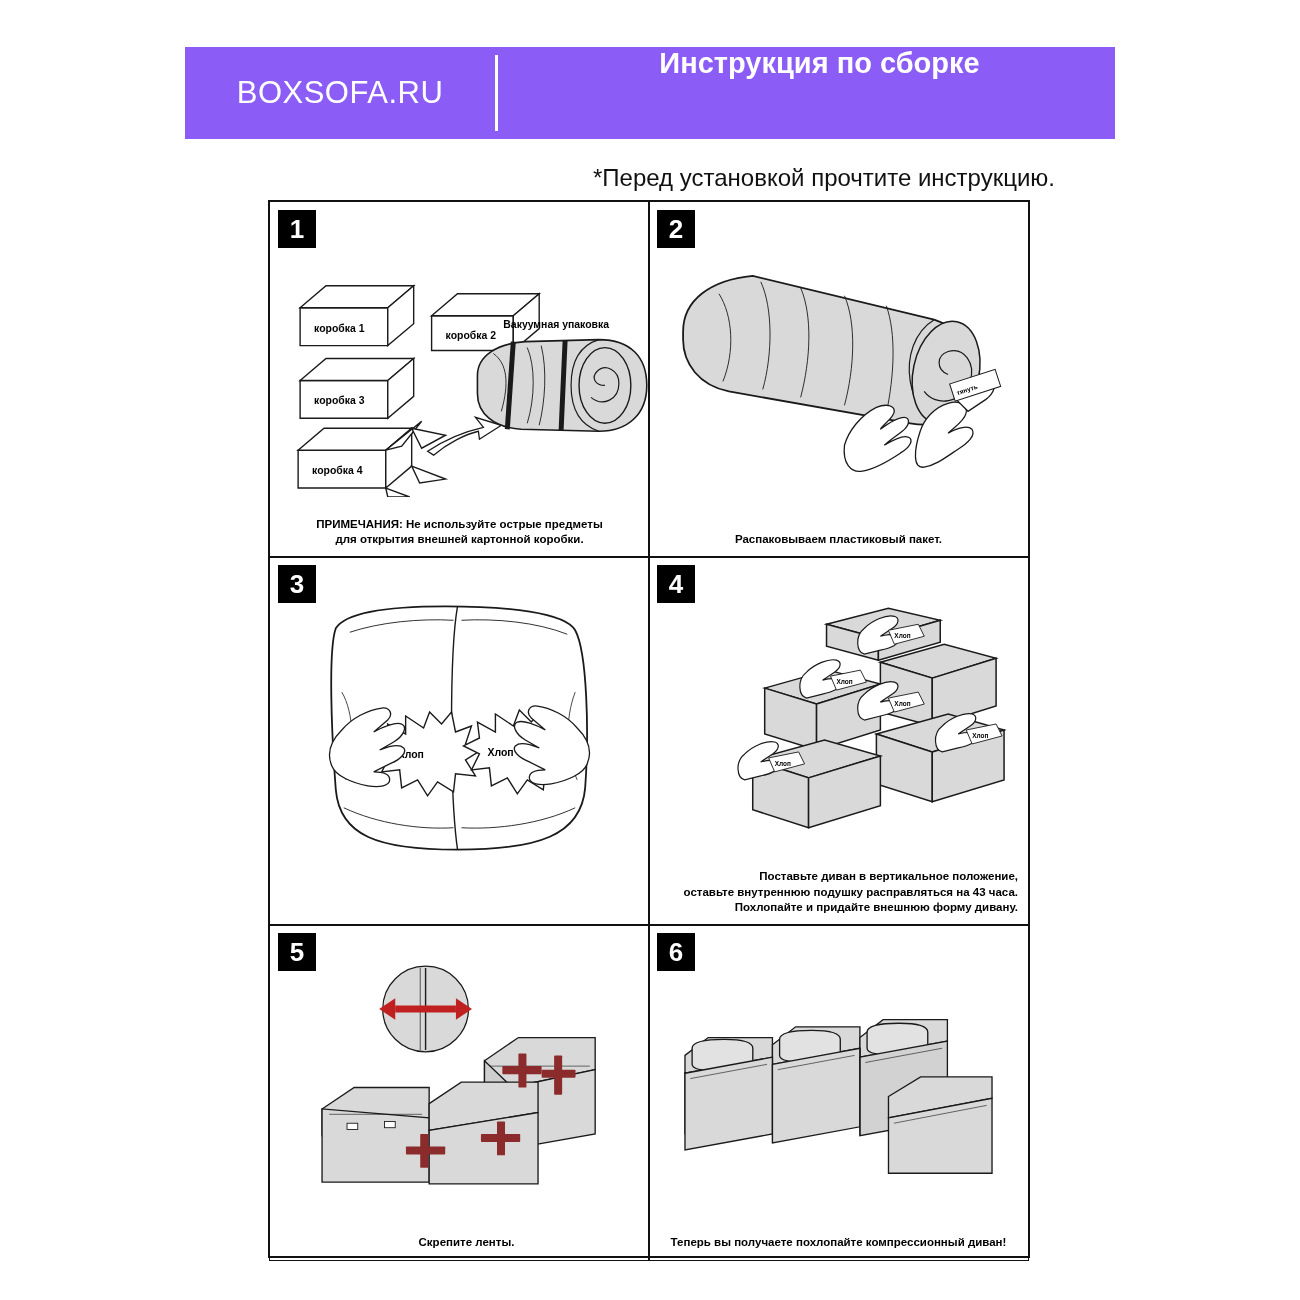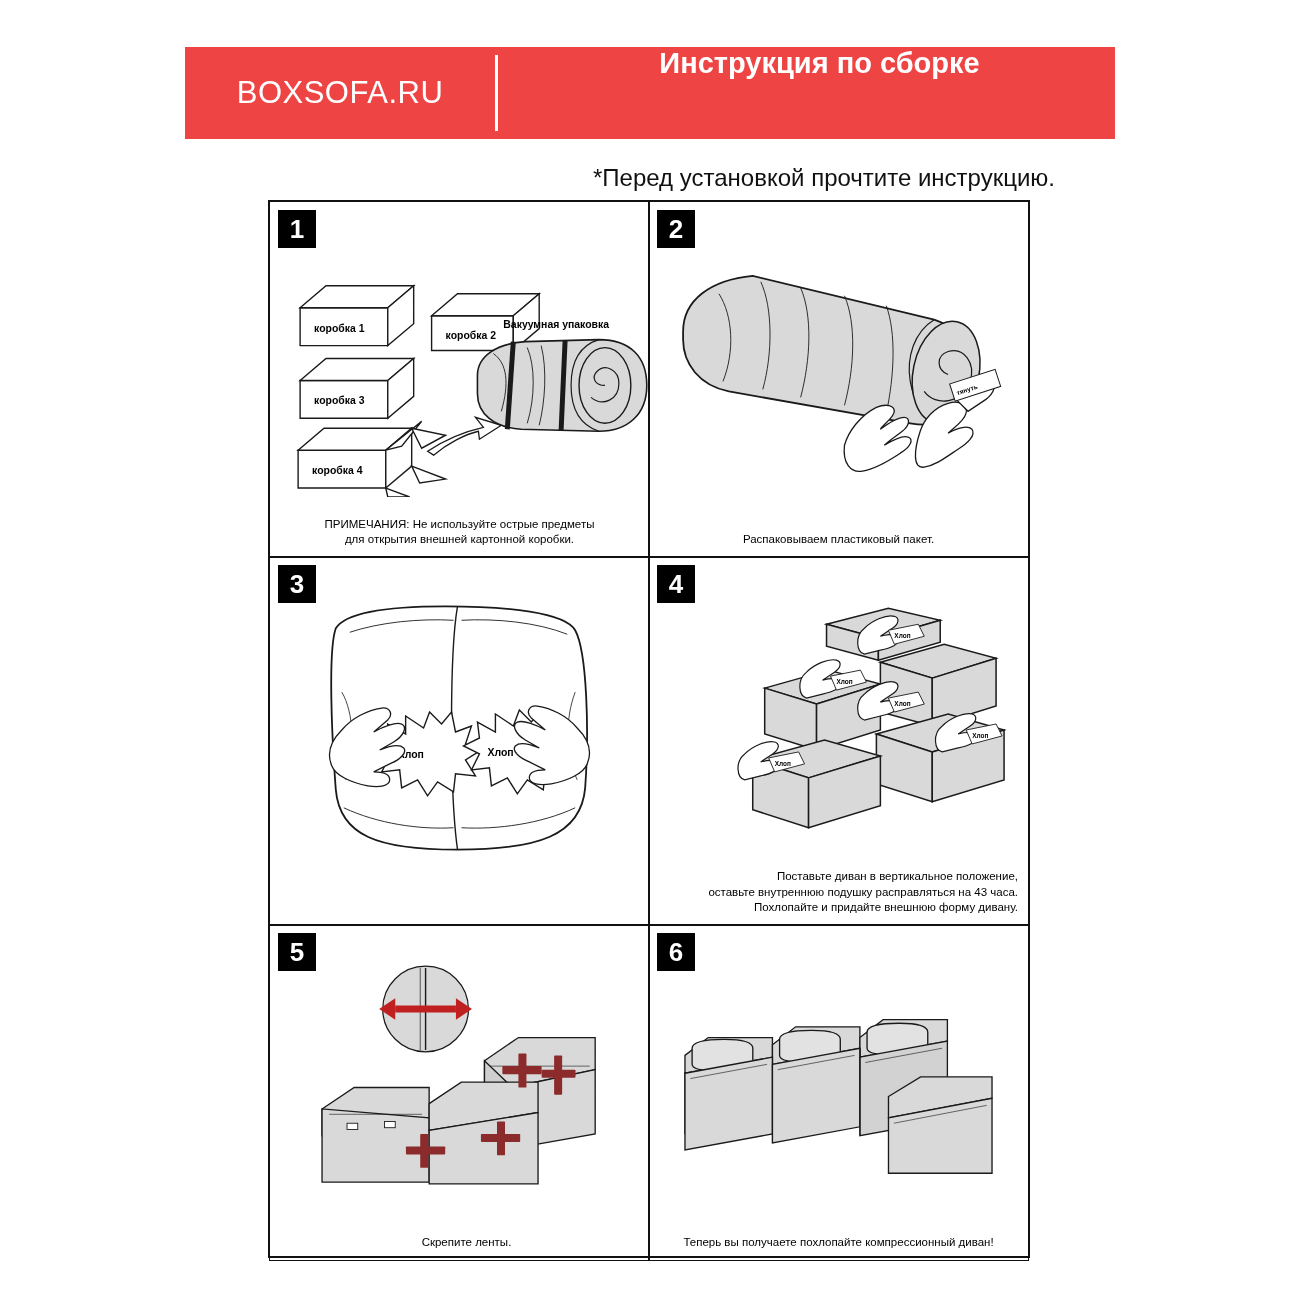--- a/index.html
+++ b/index.html
@@ -10,21 +10,21 @@
     font-family: "Liberation Sans", sans-serif;
     color: #000;
     overflow: hidden;
   }
 
   
   .header {
     position: absolute;
     left: 185px; top: 47px;
     width: 930px; height: 92px;
-    background: #ef4444;
+    background: #8b5cf6;
     display: flex;
     align-items: stretch;
   }
   .brand {
     width: 310px;
     display: flex; align-items: center; justify-content: center;
     color: #ffffff;
     font-size: 31px;
     letter-spacing: 0.5px;
     font-weight: 400;
@@ -73,21 +73,21 @@
     width: 38px; height: 38px;
     background: #000; color: #fff;
     font-size: 26px; font-weight: bold;
     display: flex; align-items: center; justify-content: center;
     z-index: 5;
   }
   .caption {
     position: absolute;
     left: 10px; right: 10px; bottom: 9px;
     font-size: 11.5px;
-    font-weight: normal;
+    font-weight: bold;
     line-height: 1.35;
     text-align: center;
   }
   .caption.left { text-align: center; padding-left: 14px; }
   .art {
     position: absolute;
     left: 0; right: 0; top: 34px; bottom: 60px; text-align: right;
   }
   svg { display: block; width: 100%; height: 100%; }
   .lbl {

